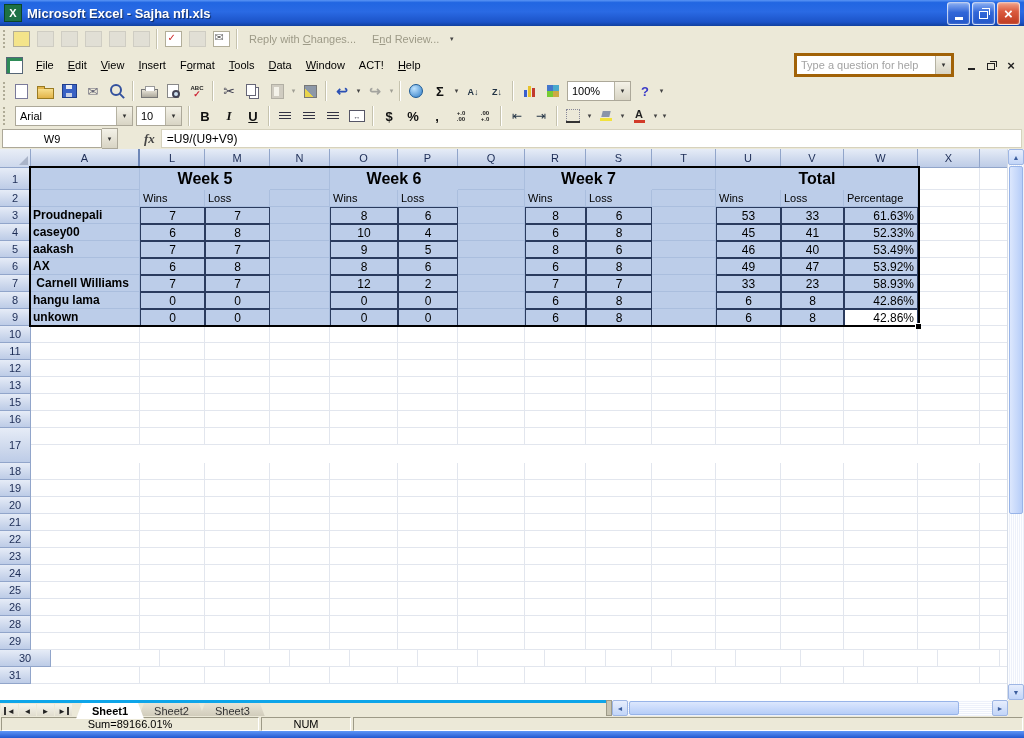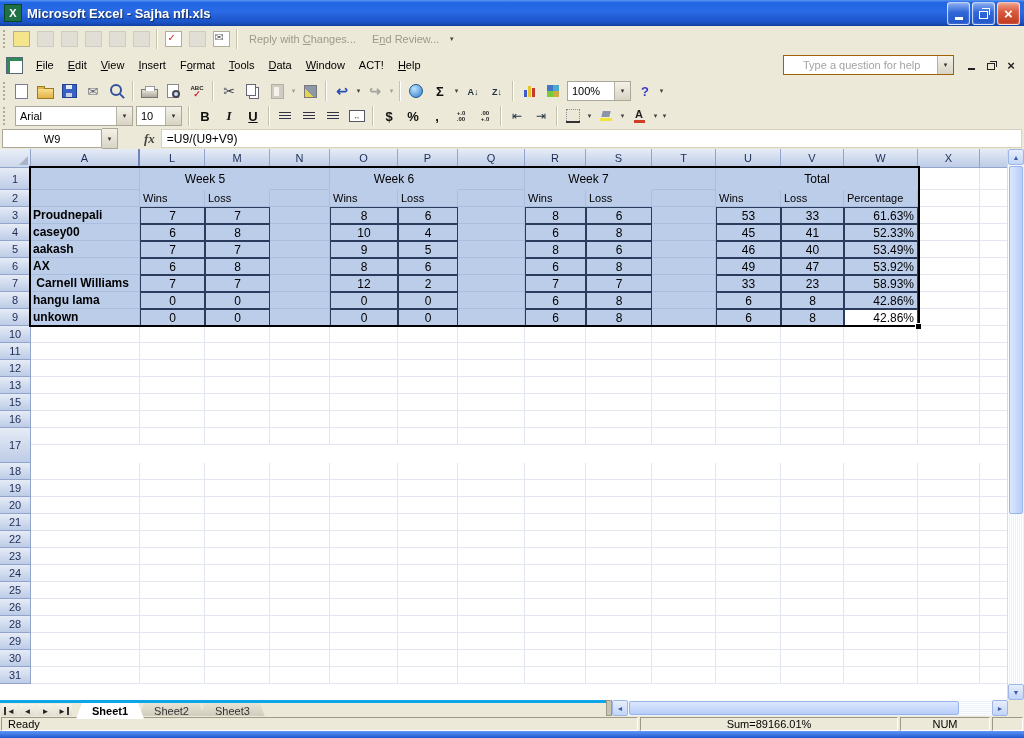--- a/index.html
+++ b/index.html
@@ -42,22 +42,22 @@
   .ric.check{background:#fff}
   .ric.check::after{content:"✓";color:#C22;font-size:10px;position:absolute;left:2px;top:0}
   .ric.mail{background:#fff}
   .ric.mail::after{content:"✉";font-size:11px;color:#666;position:absolute;left:1px;top:-1px}
   .rev-text{color:#9D9A87;margin:0 8px;white-space:nowrap}
 
   #menu-bar{top:52px;height:26px}
   .menu-sheet-icon{width:15px;height:15px;margin:0 6px 0 6px;background:#fff;border:1px solid #567;
     box-shadow:inset 0 3px 0 #2E8B57, inset 3px 0 0 #2E8B57}
   .menu-item{padding:4px 7px;color:#000}
-  .help-combo{margin-left:auto;width:150px;height:18px;background:#fff;border:1px solid #a16207;
-    display:flex;align-items:center;color:#A3A3A3;padding-left:19px}
+  .help-combo{margin-left:auto;width:150px;height:18px;background:#fff;border:3px solid #a16207;
+    display:flex;align-items:center;color:#A3A3A3;padding-left:4px}
   .help-combo .cdd{margin-left:auto}
   .cdd{width:15px;height:100%;background:linear-gradient(#F4F2E8,#D8D4C4);border-left:1px solid #B5B2A2;
     display:flex;align-items:center;justify-content:center;font-size:7px;color:#333}
   .cdd::after{content:"▾"}
   .wctls{display:flex;margin:0 6px 0 10px;gap:6px;align-items:center}
   .wctl{width:14px;height:14px;display:flex;align-items:center;justify-content:center;color:#222}
   .wmin{width:7px;height:2px;background:#222;margin-top:8px}
   .wrest{width:6px;height:5px;border:1px solid #222;position:relative;margin-top:2px}
   .wrest::before{content:"";position:absolute;right:-3px;top:-3px;width:6px;height:5px;border:1px solid #222;border-left:none;border-bottom:none}
   .wclose::after{content:"×";font-size:13px;font-weight:bold;line-height:1}
@@ -150,21 +150,21 @@
     display:flex;align-items:center;overflow:hidden;white-space:nowrap;
     border-right:1px solid #E2E6EE;border-bottom:1px solid #E2E6EE}
   .cell.blue{background:#BCCDE9;border-right-color:#AABEDE;border-bottom-color:#AABEDE}
   .cell.boxed{border:1px solid #2A3B5E}
   .cell.num{justify-content:center}
   .cell.pct{justify-content:flex-end;padding-right:3px}
   .cell.name{font-weight:bold;white-space:pre;padding-left:2px}
   .cell.sub{font-size:11px;padding-left:3px}
   .cell.active{background:#fff}
   .week-label{position:absolute;box-sizing:border-box;background:#BCCDE9;color:#000;
-    font-weight:normal;font-size:12px;line-height:22px;text-align:center;height:22px;z-index:2}
+    font-weight:bold;font-size:16px;line-height:22px;text-align:center;height:22px;z-index:2}
   .marquee{position:absolute;box-sizing:border-box;border:2px solid #000;z-index:3;pointer-events:none}
   .fill-handle{position:absolute;width:5px;height:5px;background:#000;border-left:1px solid #fff;border-top:1px solid #fff;z-index:4}
 
   
   #vscroll{position:absolute;top:149px;right:0;width:16px;height:551px;
     background:repeating-linear-gradient(90deg,#FDFEFF 0 1px,#EDF1FA 1px 2px);border-left:1px solid #D5DCE8;
     display:flex;flex-direction:column}
   .sbtn{flex:none;width:16px;height:16px;box-sizing:border-box;background:linear-gradient(180deg,#E7EEFD,#C2D5F8);
     border:1px solid #9EB6E4;border-radius:2px;display:flex;align-items:center;justify-content:center;
     font-size:7px;color:#3C5E9E}
@@ -950,21 +950,21 @@
       <div class="cell" style="width: 61px; height: 17px;"></div>
       <div class="cell" style="width: 66px; height: 17px;"></div>
       <div class="cell" style="width: 64px; height: 17px;"></div>
       <div class="cell" style="width: 65px; height: 17px;"></div>
       <div class="cell" style="width: 63px; height: 17px;"></div>
       <div class="cell" style="width: 74px; height: 17px;"></div>
       <div class="cell" style="width: 62px; height: 17px;"></div>
       <div class="cell" style="width: 28px; height: 17px;"></div>
     </div>
     <div class="grow">
-      <div class="hdr row-hdr" style="width: 31px; height: 17px;">30</div>
+      <div class="hdr row-hdr" style="width: 51px; height: 17px;">30</div>
       <div class="cell" style="width: 109px; height: 17px;"></div>
       <div class="cell" style="width: 65px; height: 17px;"></div>
       <div class="cell" style="width: 65px; height: 17px;"></div>
       <div class="cell" style="width: 60px; height: 17px;"></div>
       <div class="cell" style="width: 68px; height: 17px;"></div>
       <div class="cell" style="width: 60px; height: 17px;"></div>
       <div class="cell" style="width: 67px; height: 17px;"></div>
       <div class="cell" style="width: 61px; height: 17px;"></div>
       <div class="cell" style="width: 66px; height: 17px;"></div>
       <div class="cell" style="width: 64px; height: 17px;"></div>
@@ -1028,18 +1028,17 @@
 </div>
 <div class="tab-split"></div>
 <div id="hscroll">
   <span class="sbtn left"></span>
   <span class="hthumb"></span>
   <span class="htrack-rest"></span>
   <span class="sbtn right"></span>
 </div>
 
 <div id="status-bar">
-  <span class="st-panel st-ready">Ready</span>
   <span class="st-panel st-sum">Sum=89166.01%</span>
   <span class="st-panel st-num">NUM</span>
   <span class="st-panel st-tail"></span>
 </div>
 <div id="taskbar-strip"></div>
 
 </body></html>

